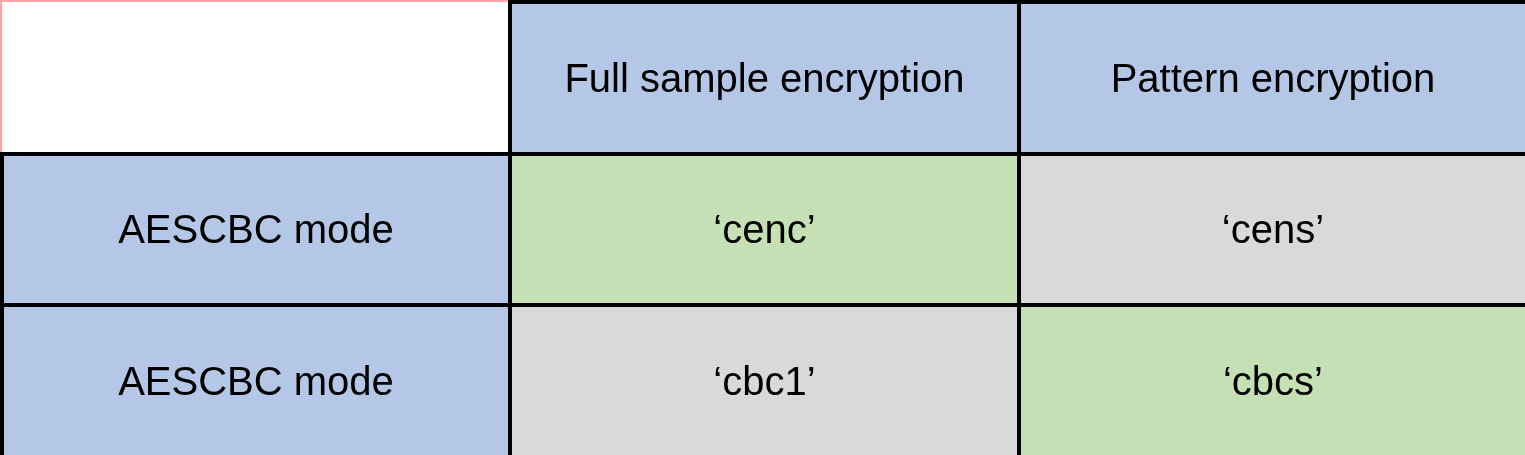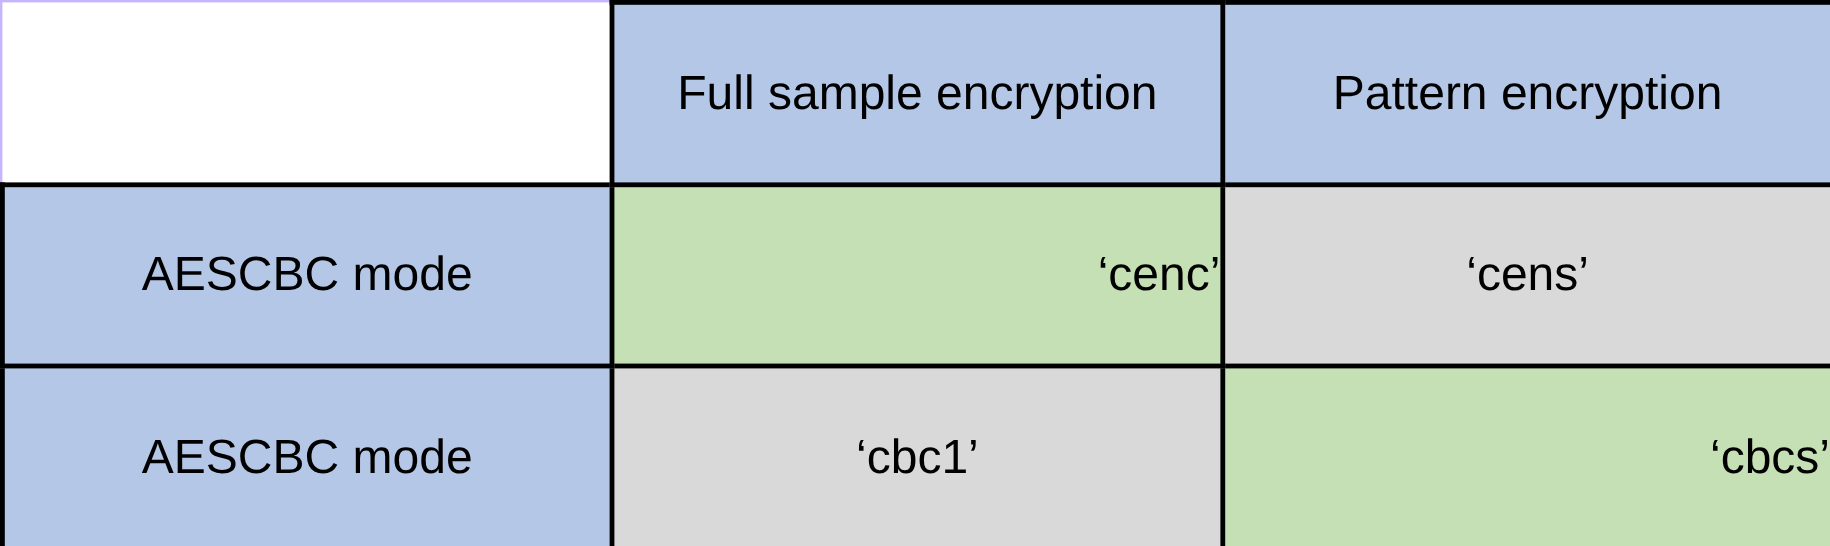--- a/index.html
+++ b/index.html
@@ -4,21 +4,21 @@
 <style>
   html, body {
     margin: 0;
     padding: 0;
     background: #ffffff;
   }
   .canvas {
     position: relative;
     width: 1525px;
     height: 455px;
-    background: #c4b5fd;
+    background: #fca5a5;
     overflow: hidden;
   }
   table.grid {
     border-collapse: collapse;
     table-layout: fixed;
     width: 1525px;
     height: 455px;
     font-family: "Liberation Sans", sans-serif;
     font-size: 40px;
     font-weight: 400;
@@ -35,21 +35,21 @@
     border: 4px solid #000000;
     padding: 0;
     vertical-align: middle;
     font-weight: 400;
   }
   table.grid .corner {
     border: none;
     background: #ffffff;
   }
   table.grid .hdr   { background: #B4C7E7; }
-  table.grid .bg-green { background: #C5E0B4; text-align: right; }
+  table.grid .bg-green { background: #C5E0B4; }
   table.grid .bg-gray  { background: #D9D9D9; }
 </style>
 </head>
 <body>
 
 <div class="canvas">
   <table class="grid">
     <colgroup>
       <col class="c0">
         <col class="c1">

